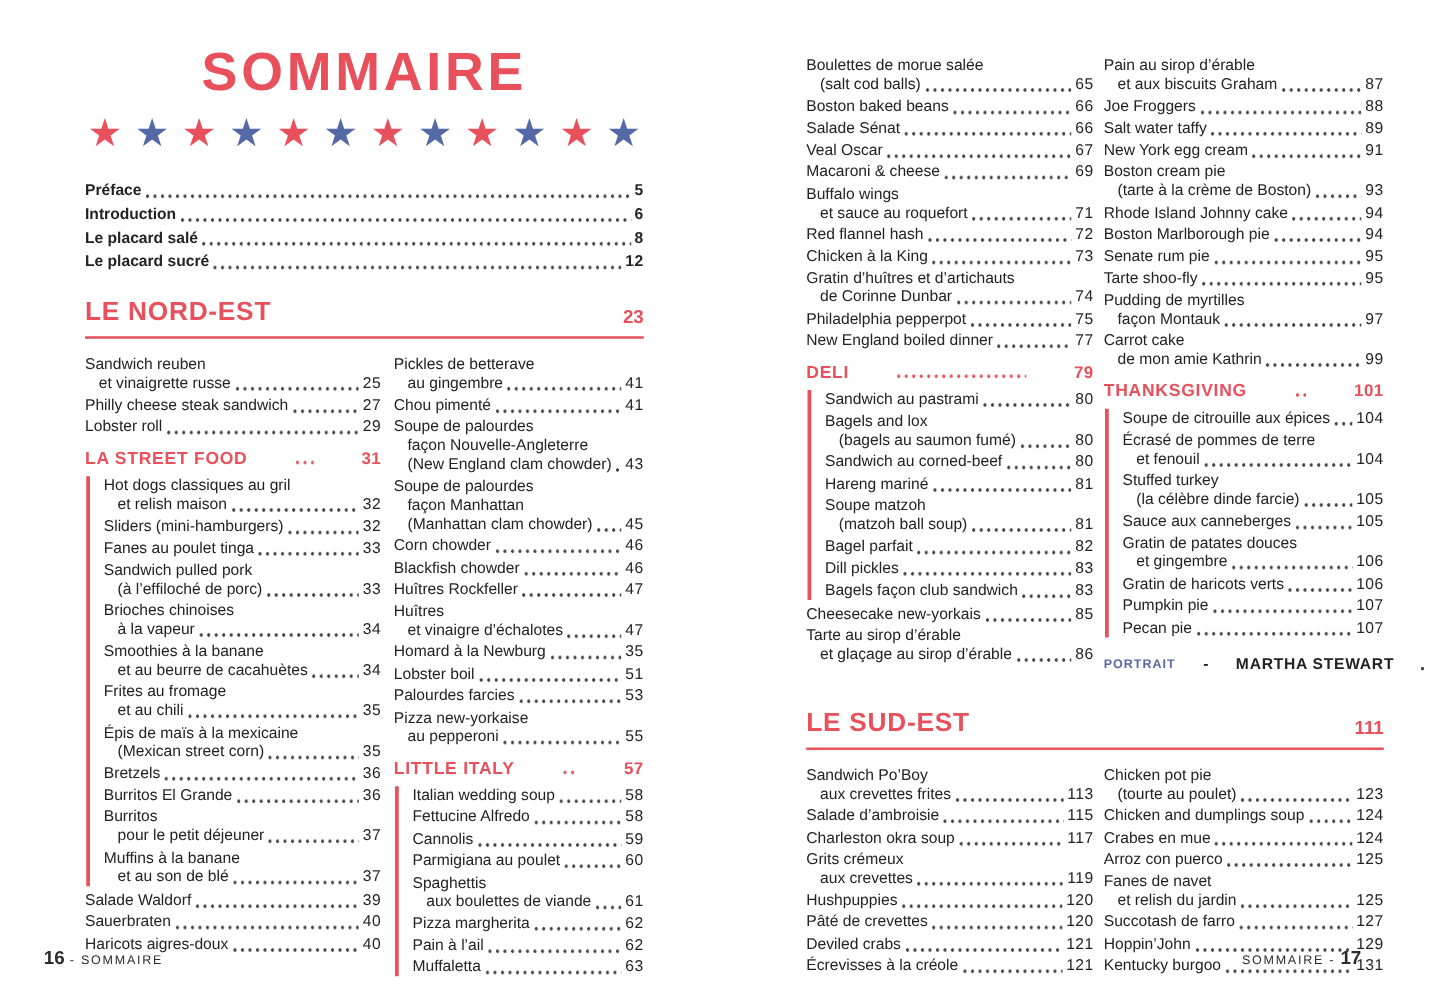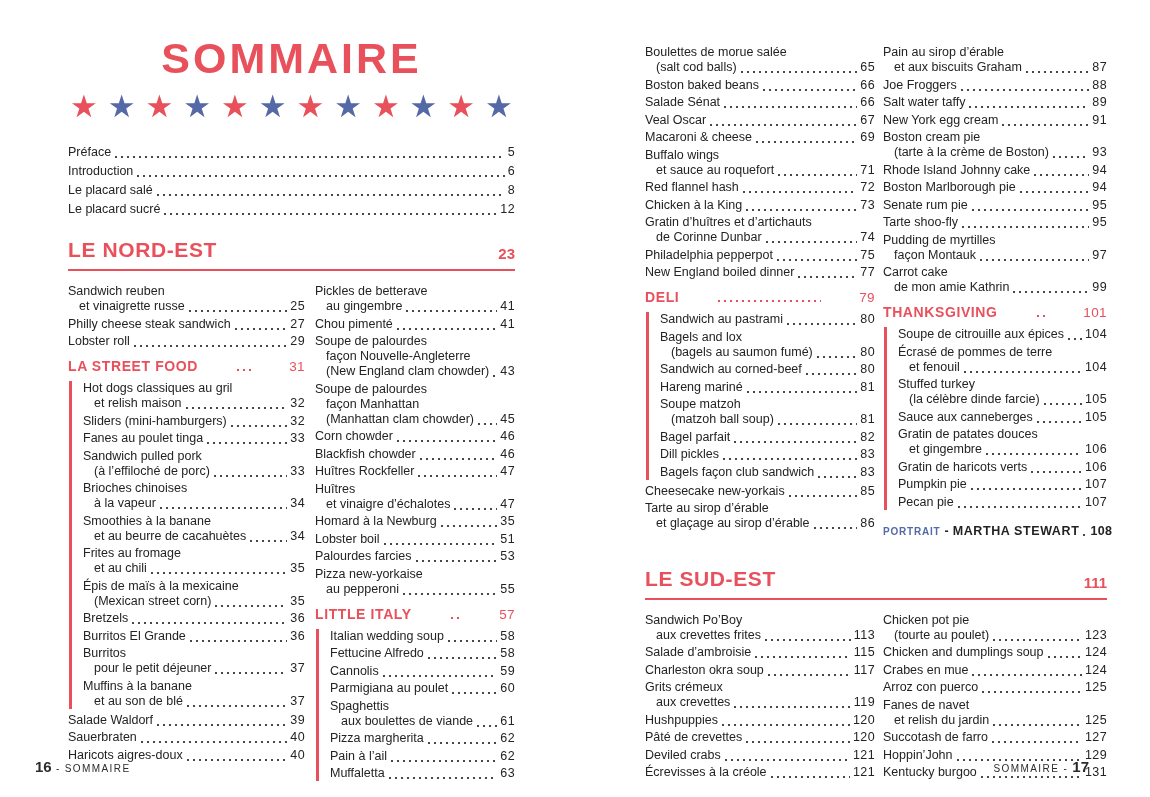--- a/index.html
+++ b/index.html
@@ -16,21 +16,21 @@
   .book-title{
     margin:34px 0 0;text-align:center;
     font-size:43px;font-weight:bold;letter-spacing:3px;color:var(--red);
   }
   .stars{display:flex;justify-content:space-between;align-items:center;margin:8px 2px 0;}
   .star{font-size:31px;line-height:32px;}
   .star.red{color:var(--red);}
   .star.blue{color:var(--blue);}
 
   
-  .front-matter{margin-top:22px;}
+  .front-matter{margin-top:22px;font-weight:bold;}
   .front-matter .entry{margin-bottom:4px;}
 
   
   .sec{border-bottom:2px solid var(--red);padding-bottom:7px;margin-top:21px;}
   .sec-row{display:flex;justify-content:space-between;align-items:flex-end;}
   .sec-title{font-size:21px;font-weight:bold;letter-spacing:.6px;color:var(--red);}
   .sec-page{font-size:15px;font-weight:bold;color:var(--red);}
   .sec.sud{margin-top:29px;}
 
   
@@ -51,28 +51,28 @@
     flex:1 1 0;min-width:5px;height:9px;margin:0 3px;
     background-image:radial-gradient(circle at 2px 6px,#474747 1.15px,transparent 1.5px);
     background-size:6px 9px;background-repeat:repeat-x;
   }
   .lead.r{background-image:radial-gradient(circle at 2px 6px,var(--red) 1.15px,transparent 1.5px);}
   .p{letter-spacing:.4px;}
 
   
   .subhead{display:flex;align-items:flex-end;margin:9px 0 7px;gap:35px;}
   .subhead .t{font-size:14px;font-weight:bold;letter-spacing:.6px;color:var(--red);white-space:nowrap;}
-  .subhead .p{font-size:13.5px;font-weight:normal;color:var(--red);}
+  .subhead .p{font-size:13.5px;font-weight:bold;color:var(--red);}
   .subhead .lead{height:10px;}
 
   
   .group{border-left:3px solid var(--red);padding-left:11px;margin:2px 0 4px 1px;}
 
   
-  .portrait{display:flex;align-items:flex-end;margin-top:14px;font-size:12.5px;}
+  .portrait{display:flex;align-items:flex-end;margin-top:14px;font-size:12.5px;gap:18px;}
   .portrait .pfx{font-size:10px;font-weight:bold;letter-spacing:.8px;color:var(--blue);padding-bottom:1px;}
   .portrait .dash{margin:0 4px;font-weight:bold;}
   .portrait .nm{font-weight:bold;letter-spacing:.6px;white-space:nowrap;}
   .portrait .p{font-weight:bold;}
   .portrait .lead{flex:0 1 24px;}
 
   
   .footer{position:absolute;bottom:22px;font-size:10px;letter-spacing:1.4px;color:#2b2b2b;}
   .footer .num{font-size:15px;font-weight:bold;letter-spacing:0;}
   .footer-left{left:-33px;text-align:center;}

